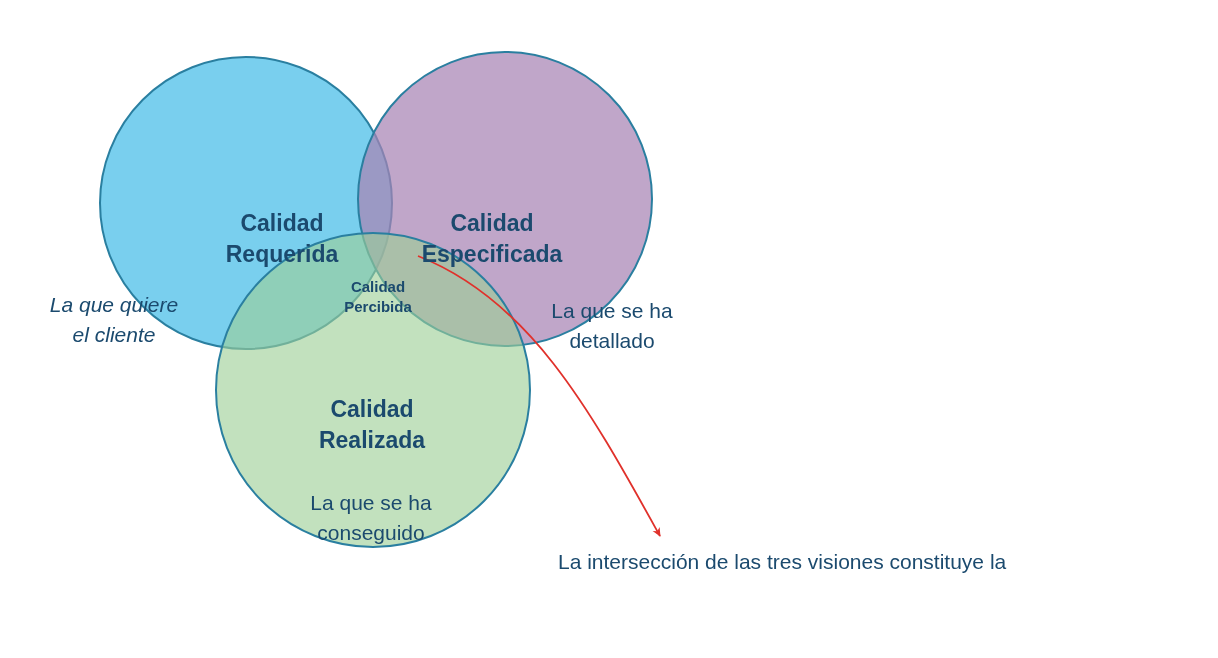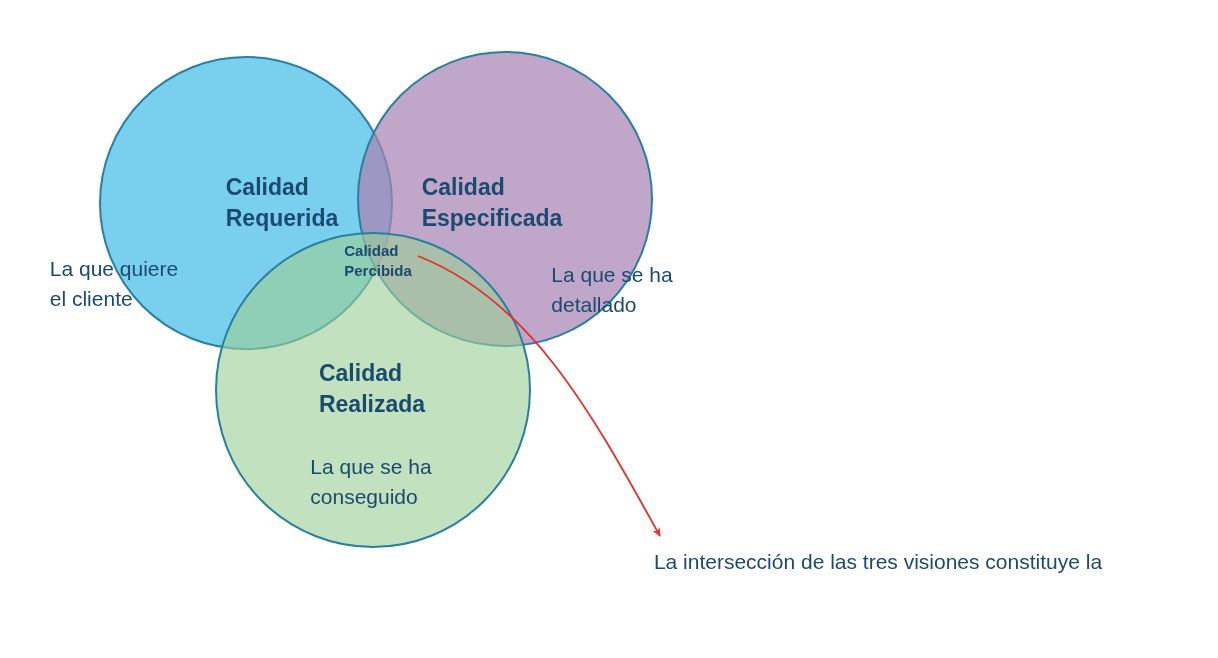--- a/index.html
+++ b/index.html
@@ -15,24 +15,25 @@
     font-family: "Liberation Sans", sans-serif;
     color: #1b4a6e;
   }
   svg.venn {
     position: absolute;
     top: 0;
     left: 0;
   }
   .lbl {
     position: absolute;
-    text-align: left;
+    text-align: center;
     white-space: pre-line;
     transform: translateX(-50%);
     color: #1b4a6e;
+    margin-top: 36px;
   }
   .title-lbl {
     font-size: 23px;
     font-weight: bold;
     line-height: 1.35;
   }
   .sub-lbl {
     font-size: 21px;
     font-weight: normal;
     line-height: 1.45;
@@ -43,21 +44,21 @@
     line-height: 1.3;
   }
   .caption {
     position: absolute;
     left: 558px;
     top: 547px;
     width: 640px;
     font-size: 21px;
     line-height: 1.45;
     color: #1b4a6e;
-    text-align: center;
+    text-align: left;
   }
   .caption .b {
     font-weight: bold;
   }
 </style>
 </head>
 <body>
 
 <svg class="venn" width="1218" height="658" viewBox="0 0 1218 658">
   <defs>
@@ -80,21 +81,21 @@
 
 <div class="lbl title-lbl" style="left:492px; top:172px;">Calidad
 Especificada</div>
 
 <div class="lbl center-lbl" style="left:378px; top:241px;">Calidad
 Percibida</div>
 
 <div class="lbl title-lbl" style="left:372px; top:358px;">Calidad
 Realizada</div>
 
-<div class="lbl sub-lbl" style="left:114px; top:254px;">La que quiere
+<div class="lbl sub-lbl" style="left:114px; top:254px;font-style:italic;">La que quiere
 el cliente</div>
 
 <div class="lbl sub-lbl" style="left:612px; top:260px;">La que se ha
 detallado</div>
 
 <div class="lbl sub-lbl" style="left:371px; top:452px;">La que se ha
 conseguido</div>
 
 <div class="caption">
   <div>

